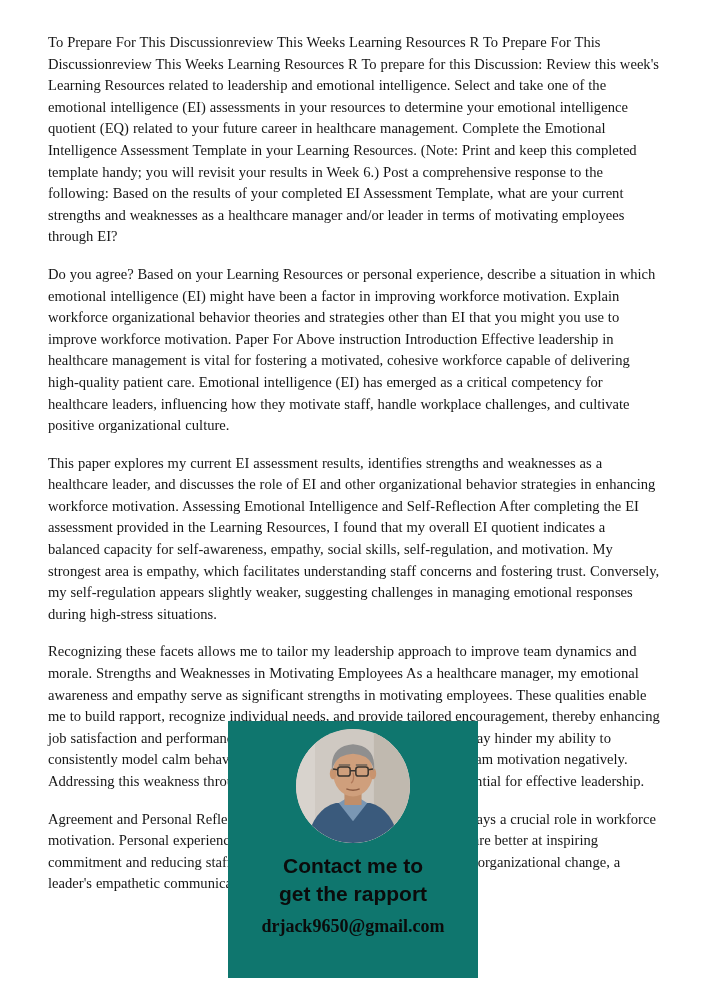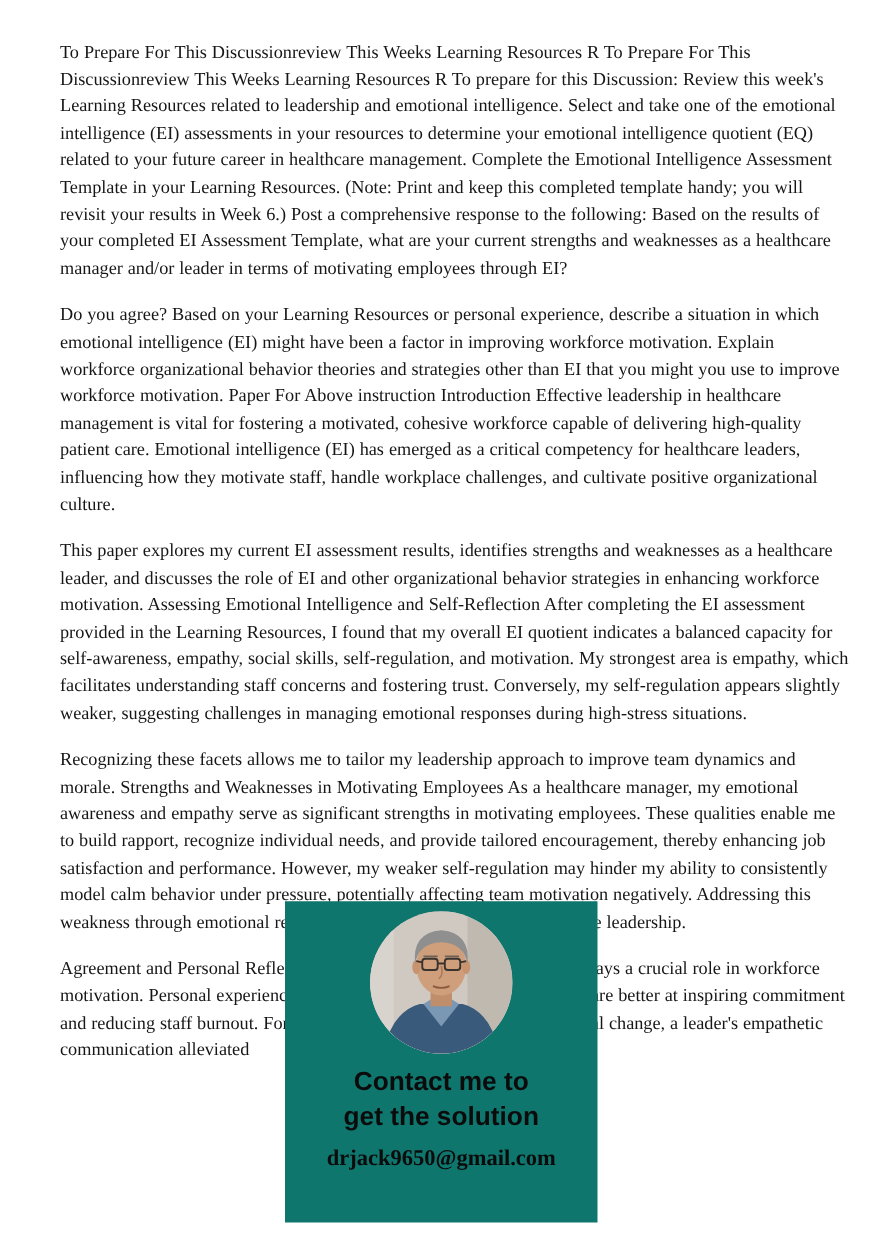--- a/index.html
+++ b/index.html
@@ -7,21 +7,21 @@
   body {
     width: 708px;
     height: 1000px;
     position: relative;
     overflow: hidden;
     font-family: "Liberation Serif", serif;
   }
   .page {
     position: absolute;
     inset: 0;
-    padding: 32px 26px 0 48px;
+    padding: 32px 48px 0 48px;
     background: #ffffff;
   }
   .para {
     font-size: 14.6px;
     line-height: 21.6px;
     color: #161616;
     margin-bottom: 16px;
     text-align: left;
     word-spacing: 0.02em;
   }
@@ -112,16 +112,16 @@
             <line x1="76" y1="43" x2="81" y2="42"></line>
           </g>
 
           <path d="M60 46 Q62 54 58 57" stroke="#b0795a" stroke-width="1.4" fill="none"></path>
 
           <path d="M53 63 Q60 66 67 63" stroke="#8a5a40" stroke-width="1.5" fill="none"></path>
         </g>
       </svg>
     </div>
     <div class="ad-line ad-line-first">Contact me to</div>
-    <div class="ad-line">get the solution</div>
+    <div class="ad-line">get the rapport</div>
     <div class="ad-email">drjack9650@gmail.com</div>
   </div>
 </div>
 
 </body></html>

